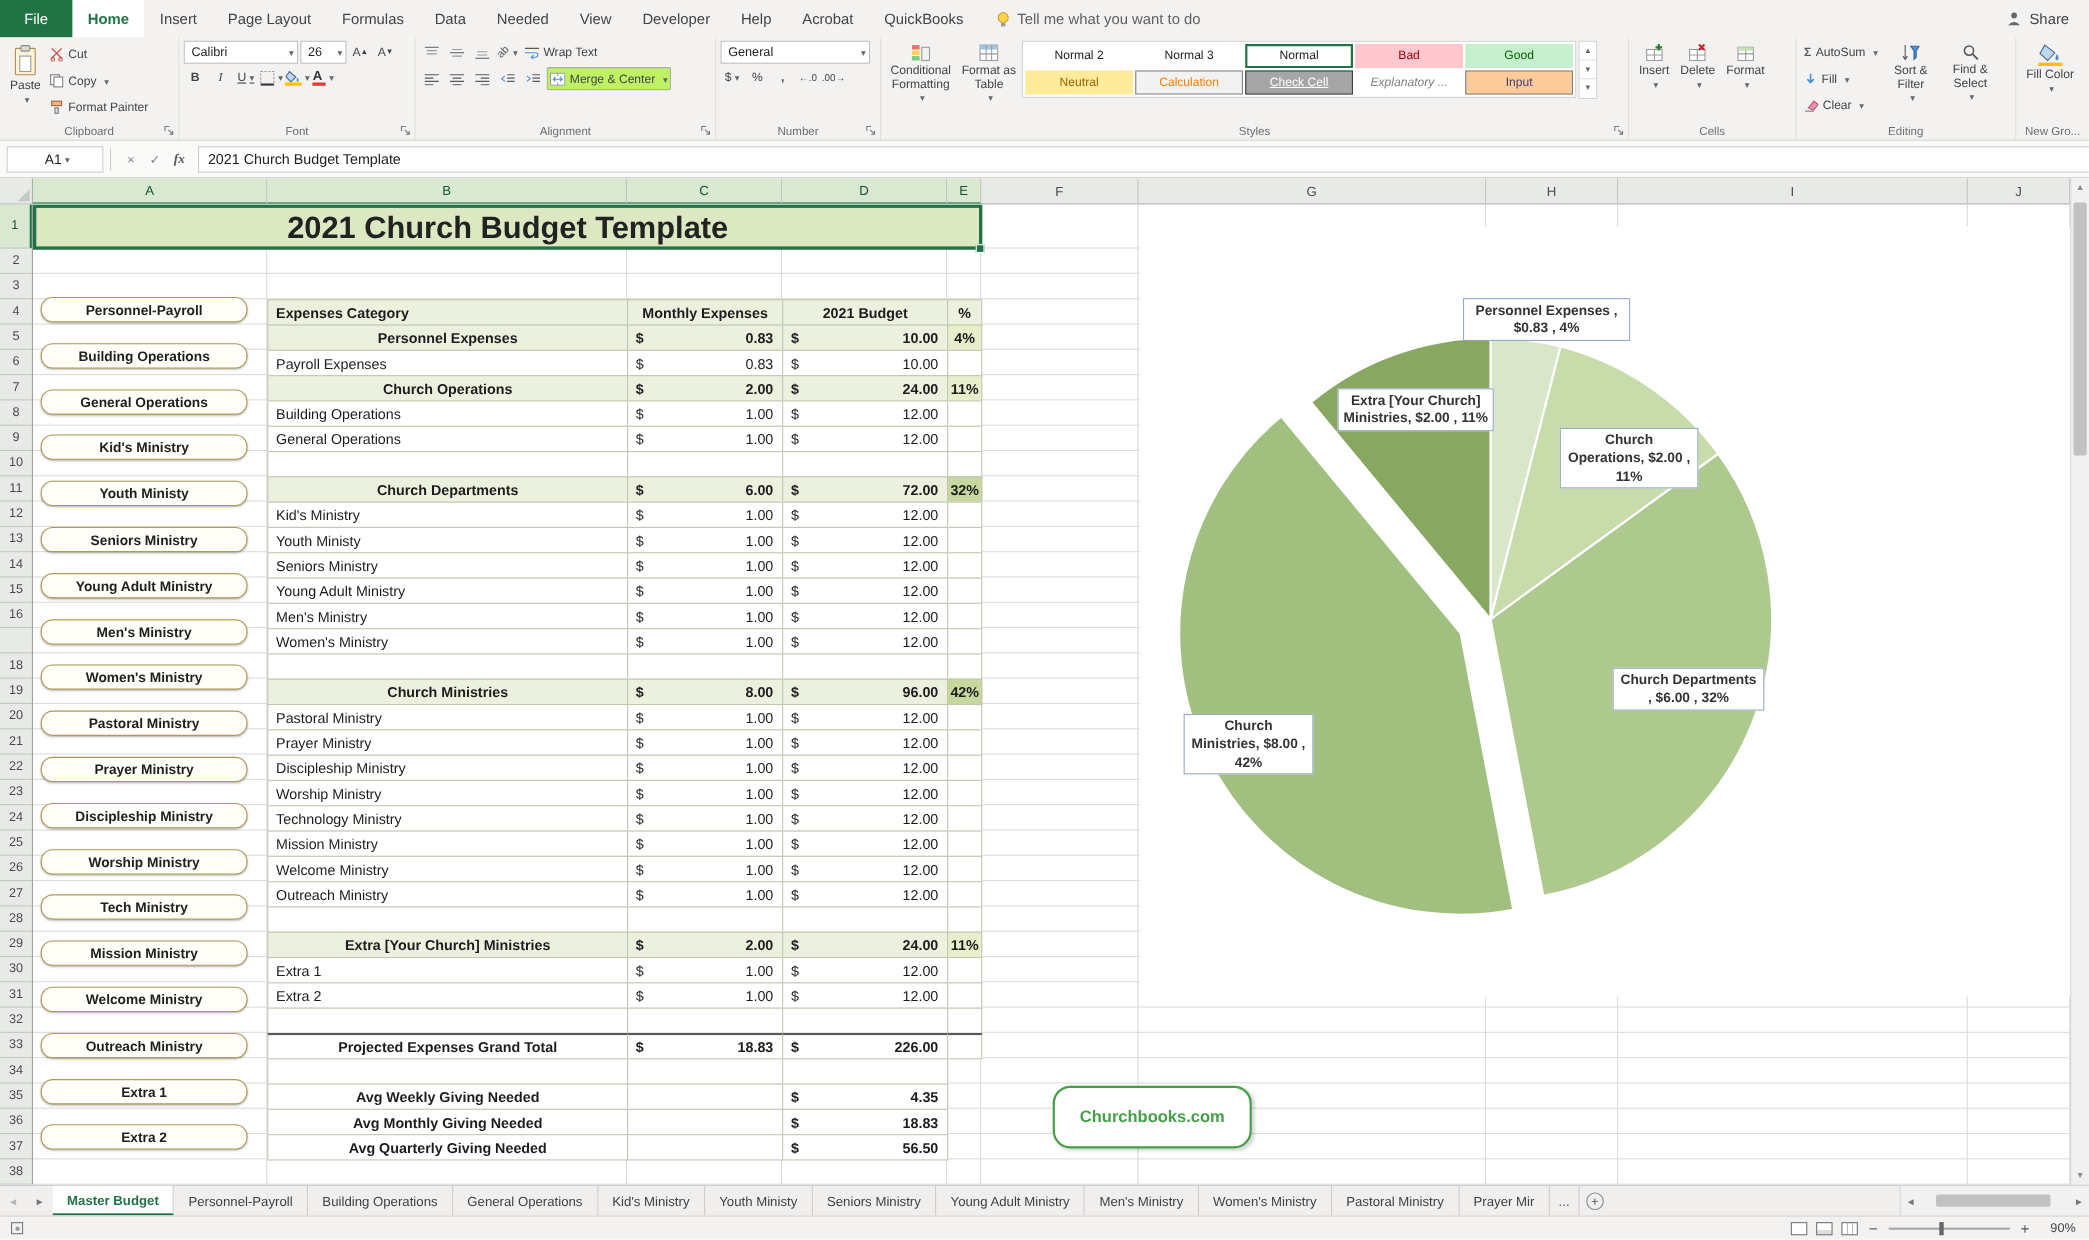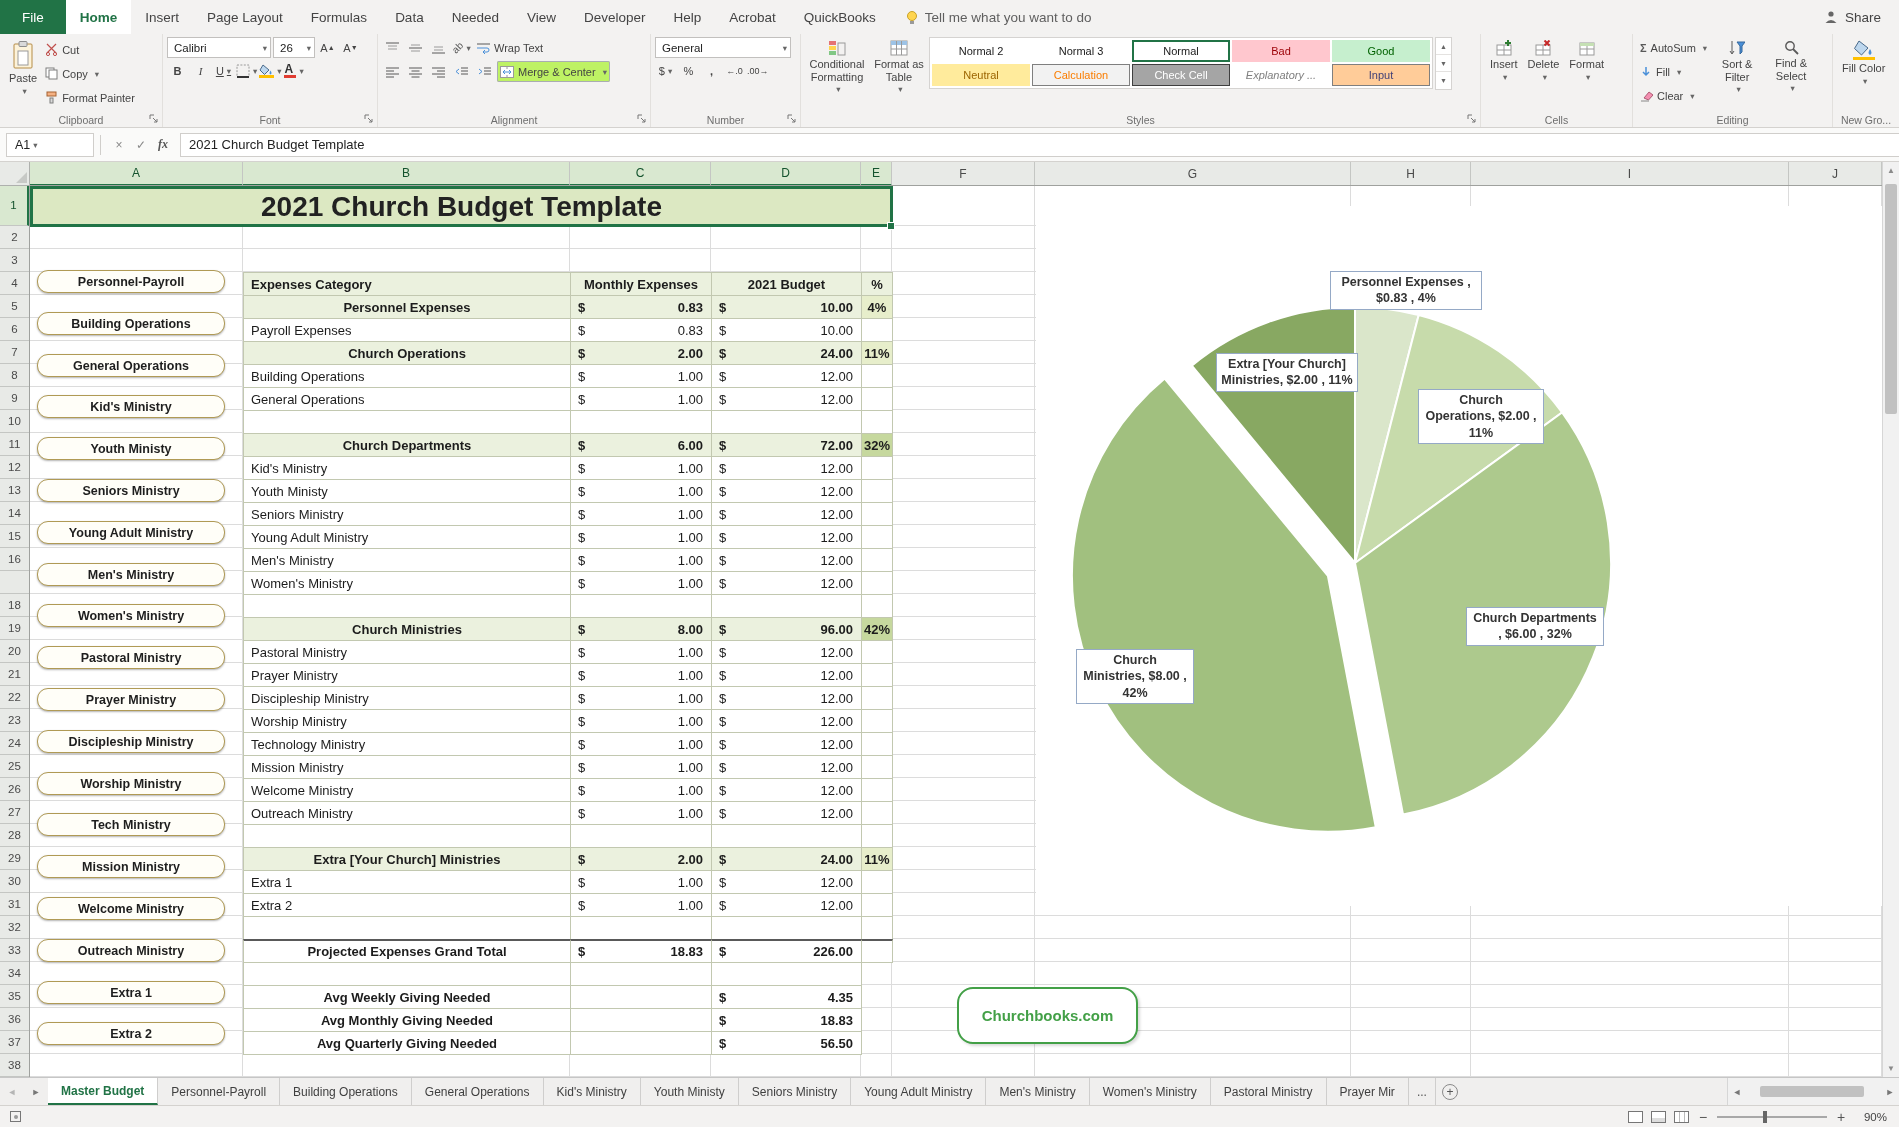--- a/index.html
+++ b/index.html
@@ -32,21 +32,21 @@
 #style-gallery{display:grid;grid-template-columns:repeat(5,98px);grid-auto-rows:22px;gap:2px;background:#fff;border:1px solid #d5d3d1;padding:2px}
 .chip{display:flex;align-items:center;justify-content:center;font-size:11px;white-space:nowrap;overflow:hidden}
 .gal-arrows{display:flex;flex-direction:column;margin-left:2px;border:1px solid #d5d3d1;background:#fff}
 .gal-arrows span{width:15px;height:17px;display:flex;align-items:center;justify-content:center;font-size:7px;color:#666;border-bottom:1px solid #e4e2e0}
 .fontcolor-ic b{display:block;font-size:12px;line-height:11px;color:#333}
 .fontcolor-ic i{display:block;height:3px;background:#e03c31}
 .bucket-bar{display:block;height:3px;background:#ffc000}
 
 
 #formula-bar{position:absolute;top:128px;left:0;width:1899px;height:34px;background:#fafaf9;border-bottom:1px solid #d4d2cf;display:flex;align-items:center}
-#name-box{width:88px;height:24px;margin-left:6px;background:#fff;border:1px solid #d0cecb;display:flex;align-items:center;justify-content:flex-start;padding:0 4px 0 8px;font-size:12.5px;color:#222}
+#name-box{width:88px;height:24px;margin-left:6px;background:#fff;border:1px solid #d0cecb;display:flex;align-items:center;justify-content:center;padding:0 4px 0 8px;font-size:12.5px;color:#222}
 .fb-divider{width:5px;height:20px;border-left:1px solid #d0cecb;margin:0 3px 0 6px}
 .fb-btn{width:22px;height:24px;display:flex;align-items:center;justify-content:center;color:#8a8a8a;font-size:12px}
 .fb-btn.fx{font-style:italic;font-weight:bold;color:#555;font-family:"Liberation Serif",serif}
 #formula-input{flex:1;height:24px;background:#fff;border:1px solid #d0cecb;border-right:none;margin-left:6px;display:flex;align-items:center;padding:0 8px;font-size:13px;color:#222}
 
 
 #sheet{position:absolute;top:162px;left:0;width:1899px;height:915px;background:#fff}
 #corner{position:absolute;top:0;left:0;width:30px;height:24px;background:#e8eae7;border-right:1px solid #aeb0ad;border-bottom:1px solid #aeb0ad}
 #corner:after{content:"";position:absolute;right:2px;bottom:2px;border-left:11px solid transparent;border-bottom:11px solid #c7c9c6}
 #col-headers{position:absolute;top:0;left:30px;width:1852px;height:24px;background:#e8eae7;border-bottom:1px solid #9fa19e;overflow:hidden}
@@ -412,21 +412,21 @@
       <span class="dd">▾</span>
     </div>
     <div id="style-gallery">
         <div class="chip" style="background: rgb(255, 255, 255); color: rgb(26, 26, 26);">Normal 2</div>
         <div class="chip" style="background: rgb(255, 255, 255); color: rgb(26, 26, 26);">Normal 3</div>
         <div class="chip" style="background: rgb(255, 255, 255); color: rgb(26, 26, 26); box-shadow: rgb(33, 115, 70) 0px 0px 0px 2px inset;">Normal</div>
         <div class="chip" style="background: rgb(255, 199, 206); color: rgb(156, 0, 6);">Bad</div>
         <div class="chip" style="background: rgb(198, 239, 206); color: rgb(0, 97, 0);">Good</div>
         <div class="chip" style="background: rgb(255, 235, 156); color: rgb(156, 101, 0);">Neutral</div>
         <div class="chip" style="background: rgb(242, 242, 242); color: rgb(250, 125, 0); box-shadow: rgb(127, 127, 127) 0px 0px 0px 1px inset;">Calculation</div>
-        <div class="chip" style="background: rgb(165, 165, 165); color: rgb(255, 255, 255); box-shadow: rgb(63, 63, 63) 0px 0px 0px 1px inset;">Check Cell</div>
+        <div class="chip" style="background: rgb(165, 165, 165); color: rgb(255, 255, 255); box-shadow: rgb(63, 63, 63) 0px 0px 0px 1px inset; text-decoration: underline;">Check Cell</div>
         <div class="chip" style="background: rgb(255, 255, 255); color: rgb(127, 127, 127); font-style: italic;">Explanatory ...</div>
         <div class="chip" style="background: rgb(255, 204, 153); color: rgb(63, 63, 118); box-shadow: rgb(127, 127, 127) 0px 0px 0px 1px inset;">Input</div>
       </div>
     <div class="gal-arrows">
         <span>▲</span>
         <span>▼</span>
         <span style="border-bottom:none">▼</span>
       </div>
     <div class="rg-label">Styles</div>
     <div class="launcher">

